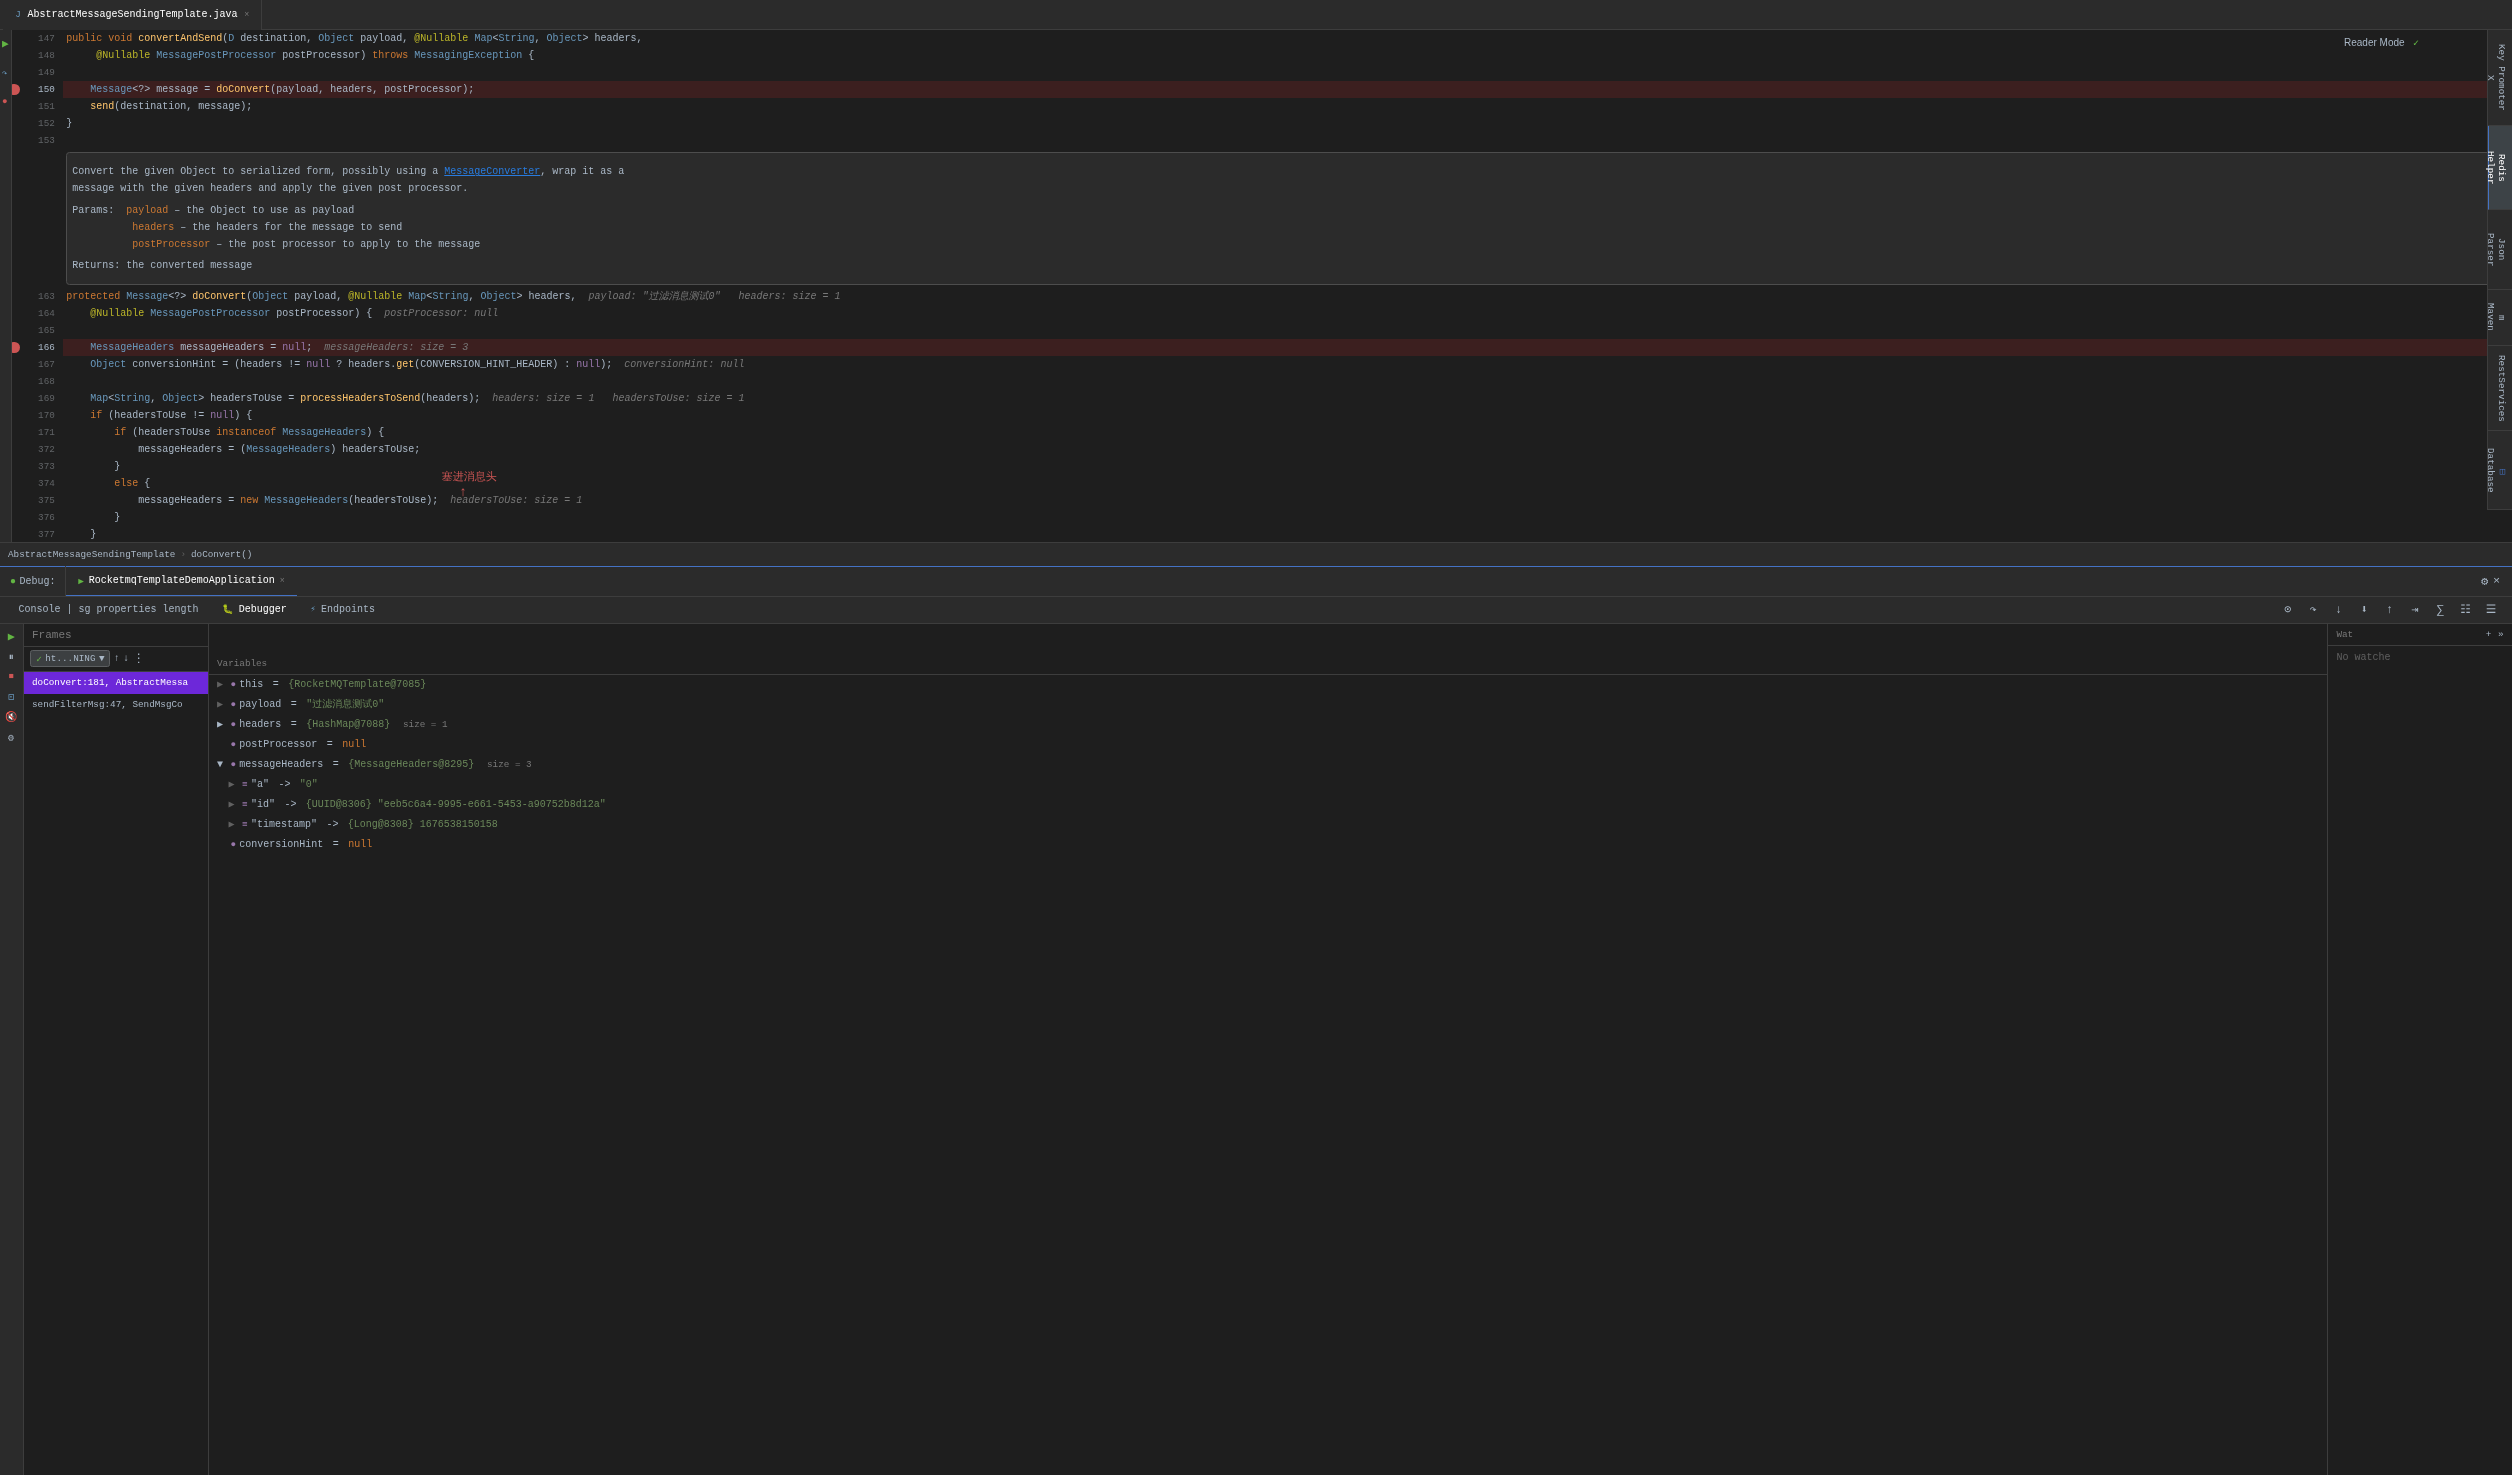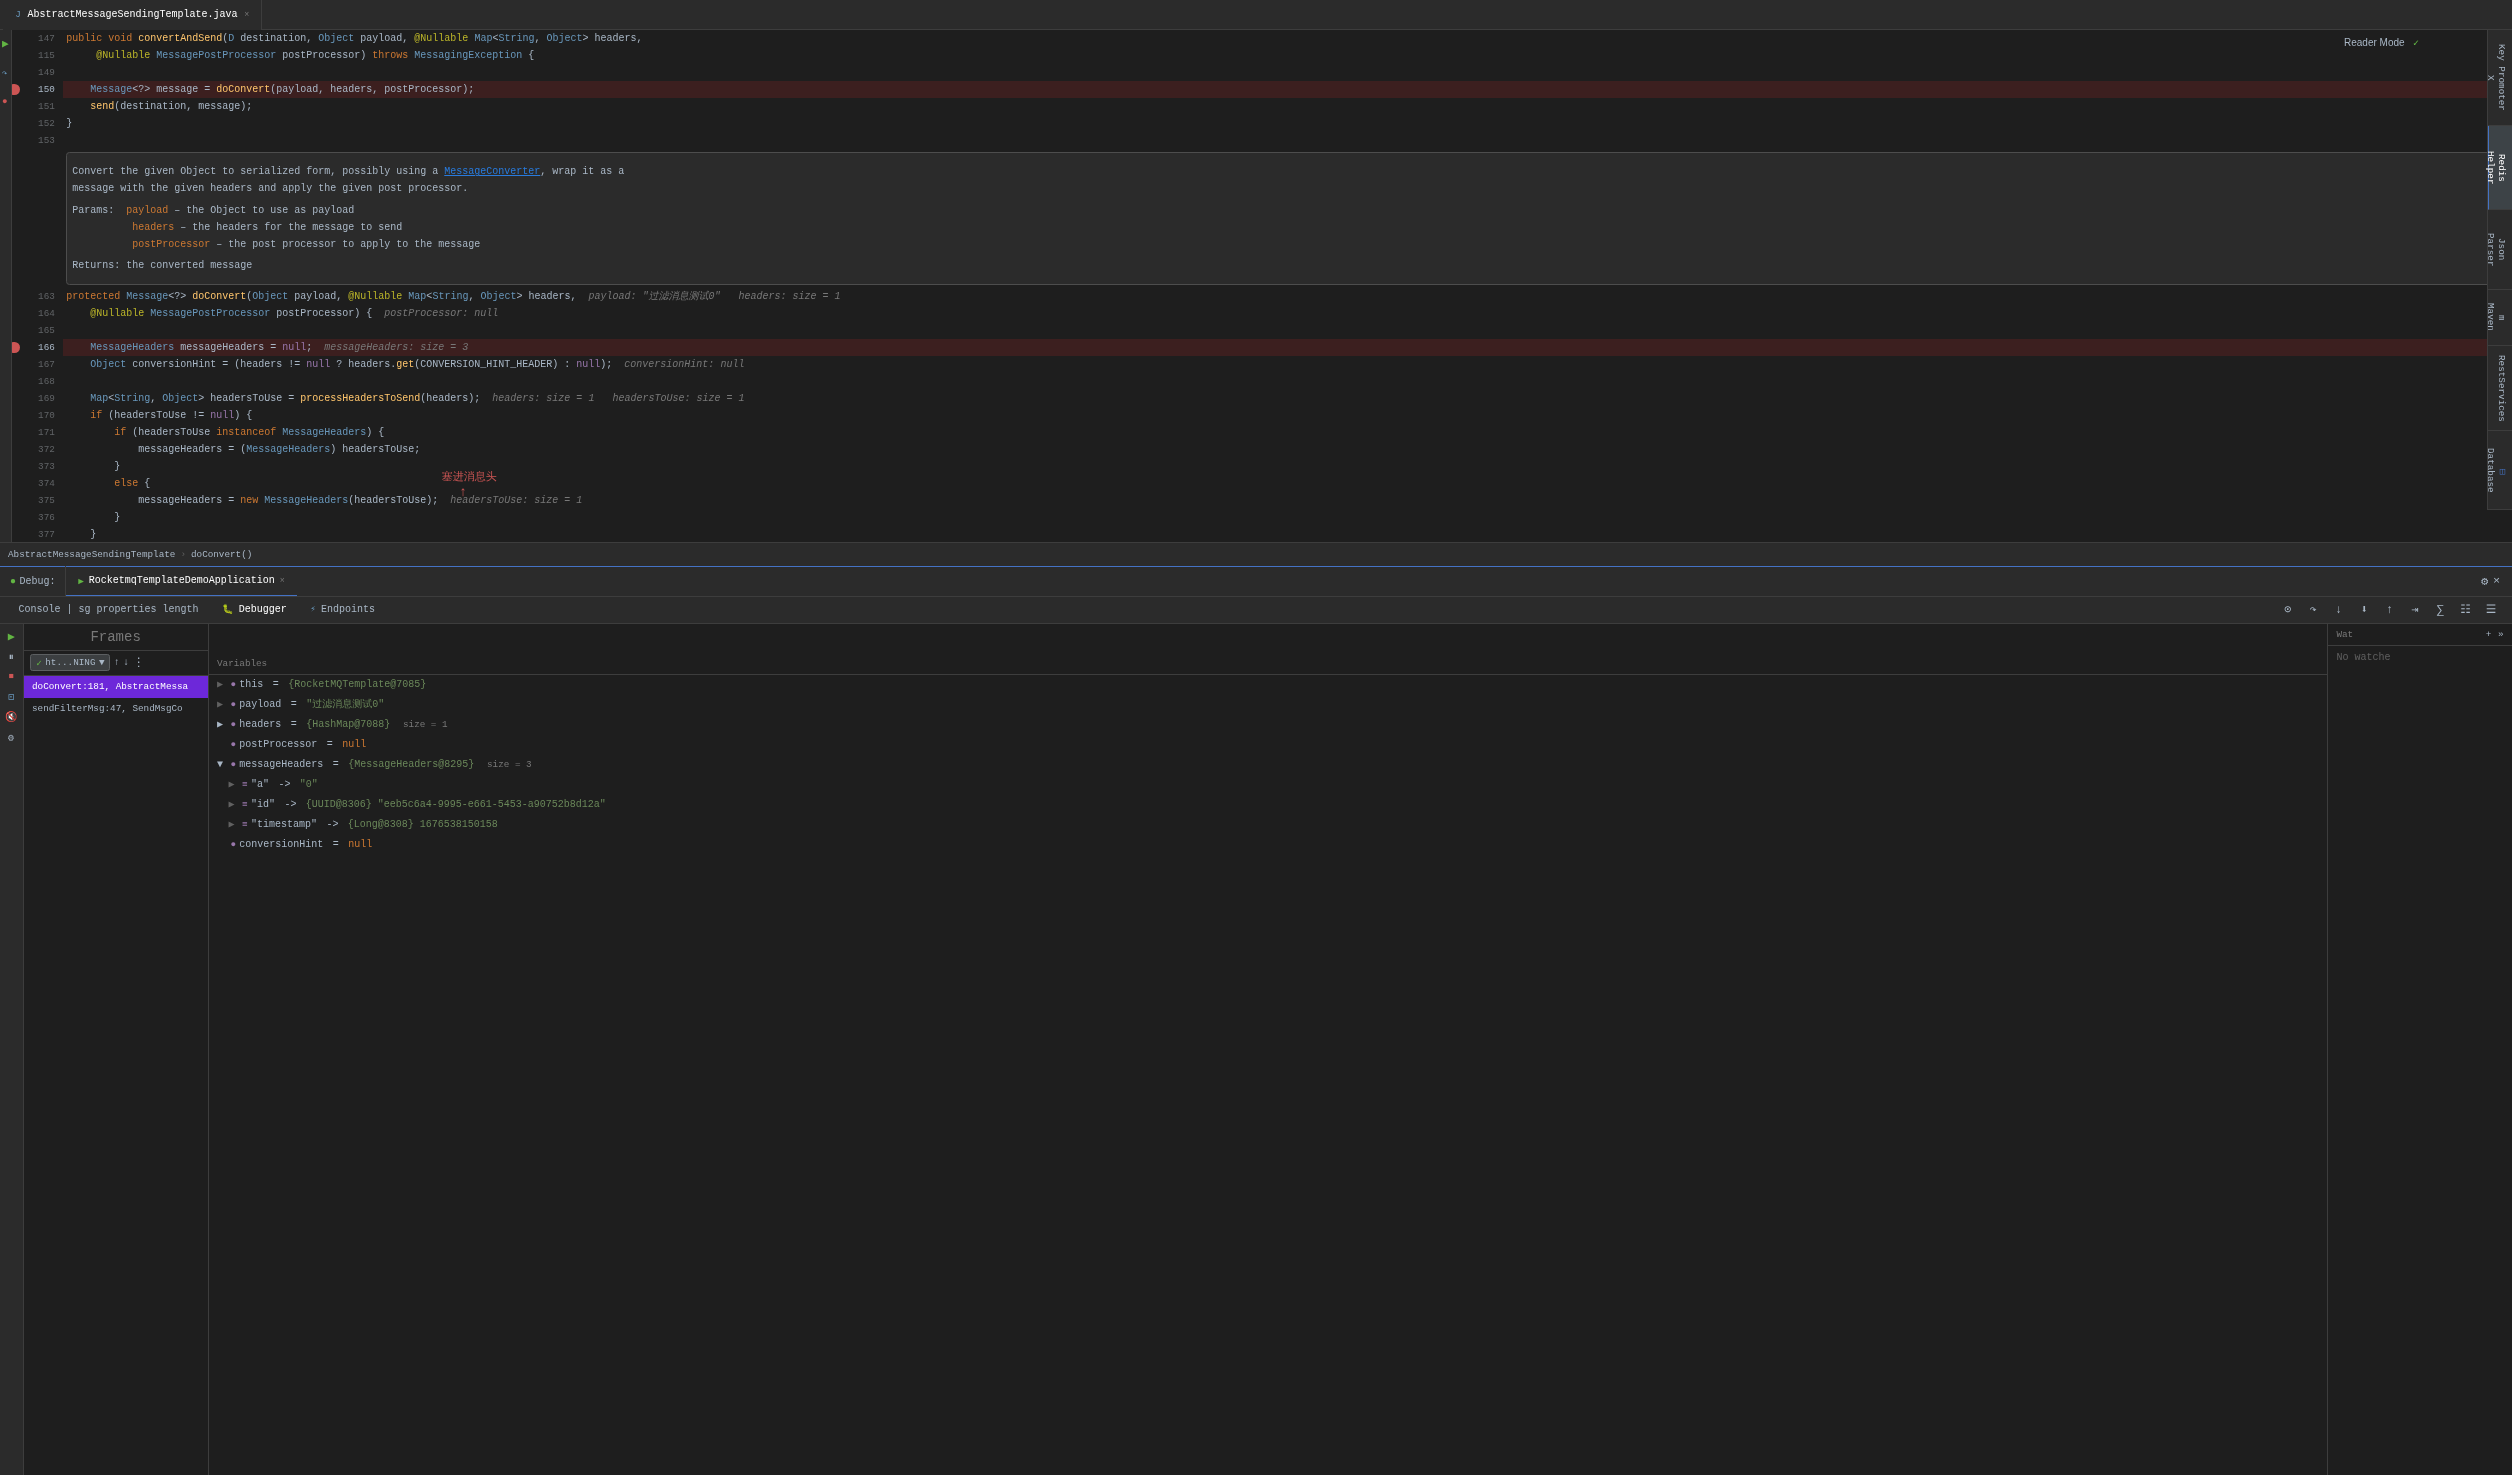--- a/index.html
+++ b/index.html
@@ -202,26 +202,26 @@
     
     .frames-panel {
       width: 185px;
       background: #1e1e1e;
       border-right: 0.8px solid #3d3d3d;
       display: flex;
       flex-direction: column;
     }
     .frames-header {
       padding: 5px 8.4px;
-      font-size: 14px;
+      font-size: 11px;
       color: #787878;
       border-bottom: 0.8px solid #3d3d3d;
       display: flex;
       align-items: center;
-      justify-content: center;
+      justify-content: flex-start;
     }
     .frames-toolbar {
       display: flex;
       gap: 3.4px;
       padding: 3.4px 6.7px;
       border-bottom: 0.8px solid #3d3d3d;
       align-items: center;
     }
     .frame-filter {
       background: #3c3f41;
@@ -364,21 +364,21 @@
     </div>
 
     <div style="position:relative; line-height:17px;">
 
       <div class="code-line">
         <span class="line-num">147</span>
         <span><span class="kw">public</span> <span class="kw">void</span> <span class="method">convertAndSend</span>(<span class="type">D</span> destination, <span class="type">Object</span> payload, <span class="annotation">@Nullable</span> <span class="type">Map</span>&lt;<span class="type">String</span>, <span class="type">Object</span>&gt; headers,</span>
       </div>
 
       <div class="code-line">
-        <span class="line-num">115</span>
+        <span class="line-num">148</span>
         <span>&nbsp;&nbsp;&nbsp;&nbsp;&nbsp;<span class="annotation">@Nullable</span> <span class="type">MessagePostProcessor</span> postProcessor) <span class="kw">throws</span> <span class="type">MessagingException</span> {</span>
       </div>
 
       <div class="code-line">
         <span class="line-num">149</span>
       </div>
 
       <div class="code-line highlighted">
         <div class="breakpoint"></div>
         <span class="line-num active">150</span>

